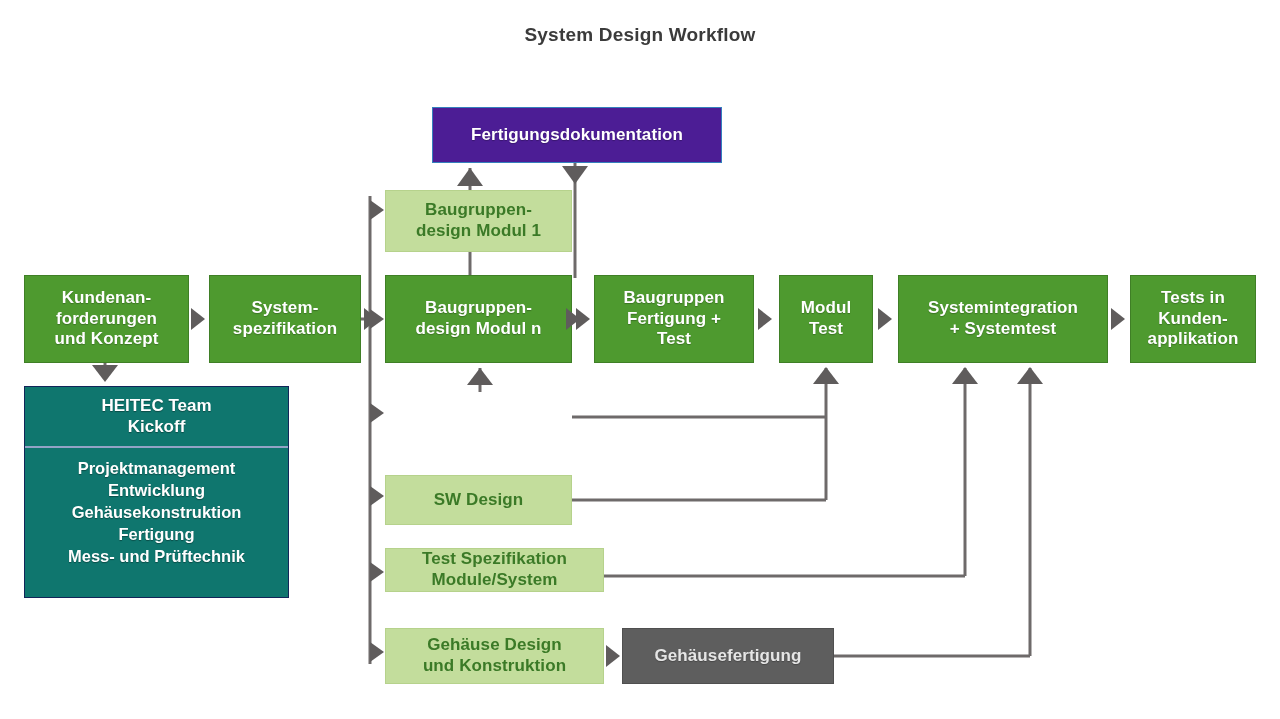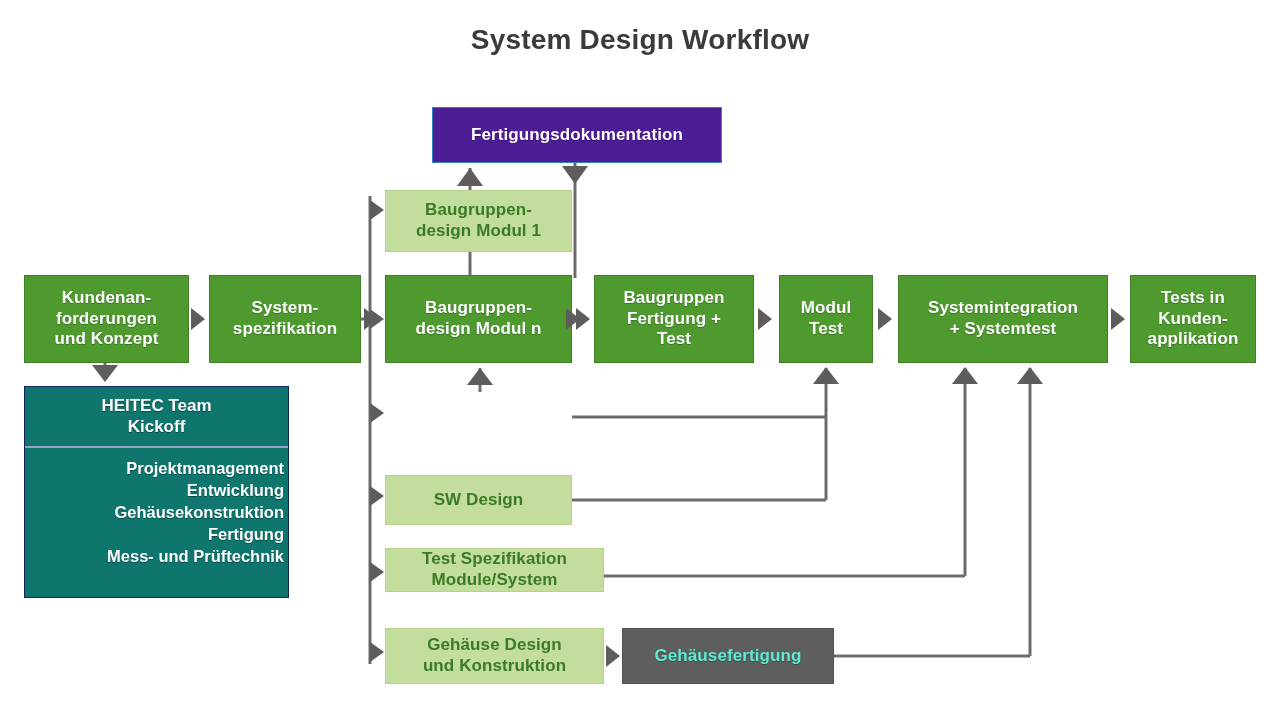--- a/index.html
+++ b/index.html
@@ -54,21 +54,21 @@
   }
   .blue-box {
     background: #4c1d95;
     color: #ffffff;
     border: 1px solid #3480bd;
     font-size: 17px;
     text-shadow: 0 1px 1px rgba(0,0,0,0.25);
   }
   .gray-box {
     background: #5e5e5e;
-    color: #5eead4;
+    color: #e5e5e5;
     border: 1px solid #4f4f4f;
     font-size: 17px;
     text-shadow: 0 1px 1px rgba(0,0,0,0.25);
   }
   .navy-box {
     position: absolute;
     box-sizing: border-box;
     background: #0f766e;
     border: 1px solid #122559;
     color: #ffffff;
@@ -80,35 +80,35 @@
     font-size: 17px;
     font-weight: bold;
     line-height: 1.22;
     white-space: pre-line;
     padding: 9px 4px 9px 4px;
     border-bottom: 2px solid #93a3c6;
     text-shadow: 0 1px 1px rgba(0,0,0,0.35);
   }
   .navy-body {
     box-sizing: border-box;
-    text-align: right;
+    text-align: center;
     font-size: 16.5px;
     font-weight: bold;
     line-height: 1.32;
     white-space: pre-line;
     padding: 10px 4px 10px 4px;
     text-shadow: 0 1px 1px rgba(0,0,0,0.35);
   }
   #page-title {
     position: absolute;
     left: 0;
     top: 24px;
     width: 1280px;
     text-align: center;
-    font-size: 28px;
+    font-size: 19px;
     font-weight: bold;
     color: #3b3b3b;
     letter-spacing: 0.2px;
     z-index: 4;
   }
   .tri {
     position: absolute;
     width: 0; height: 0;
     z-index: 4;
   }

